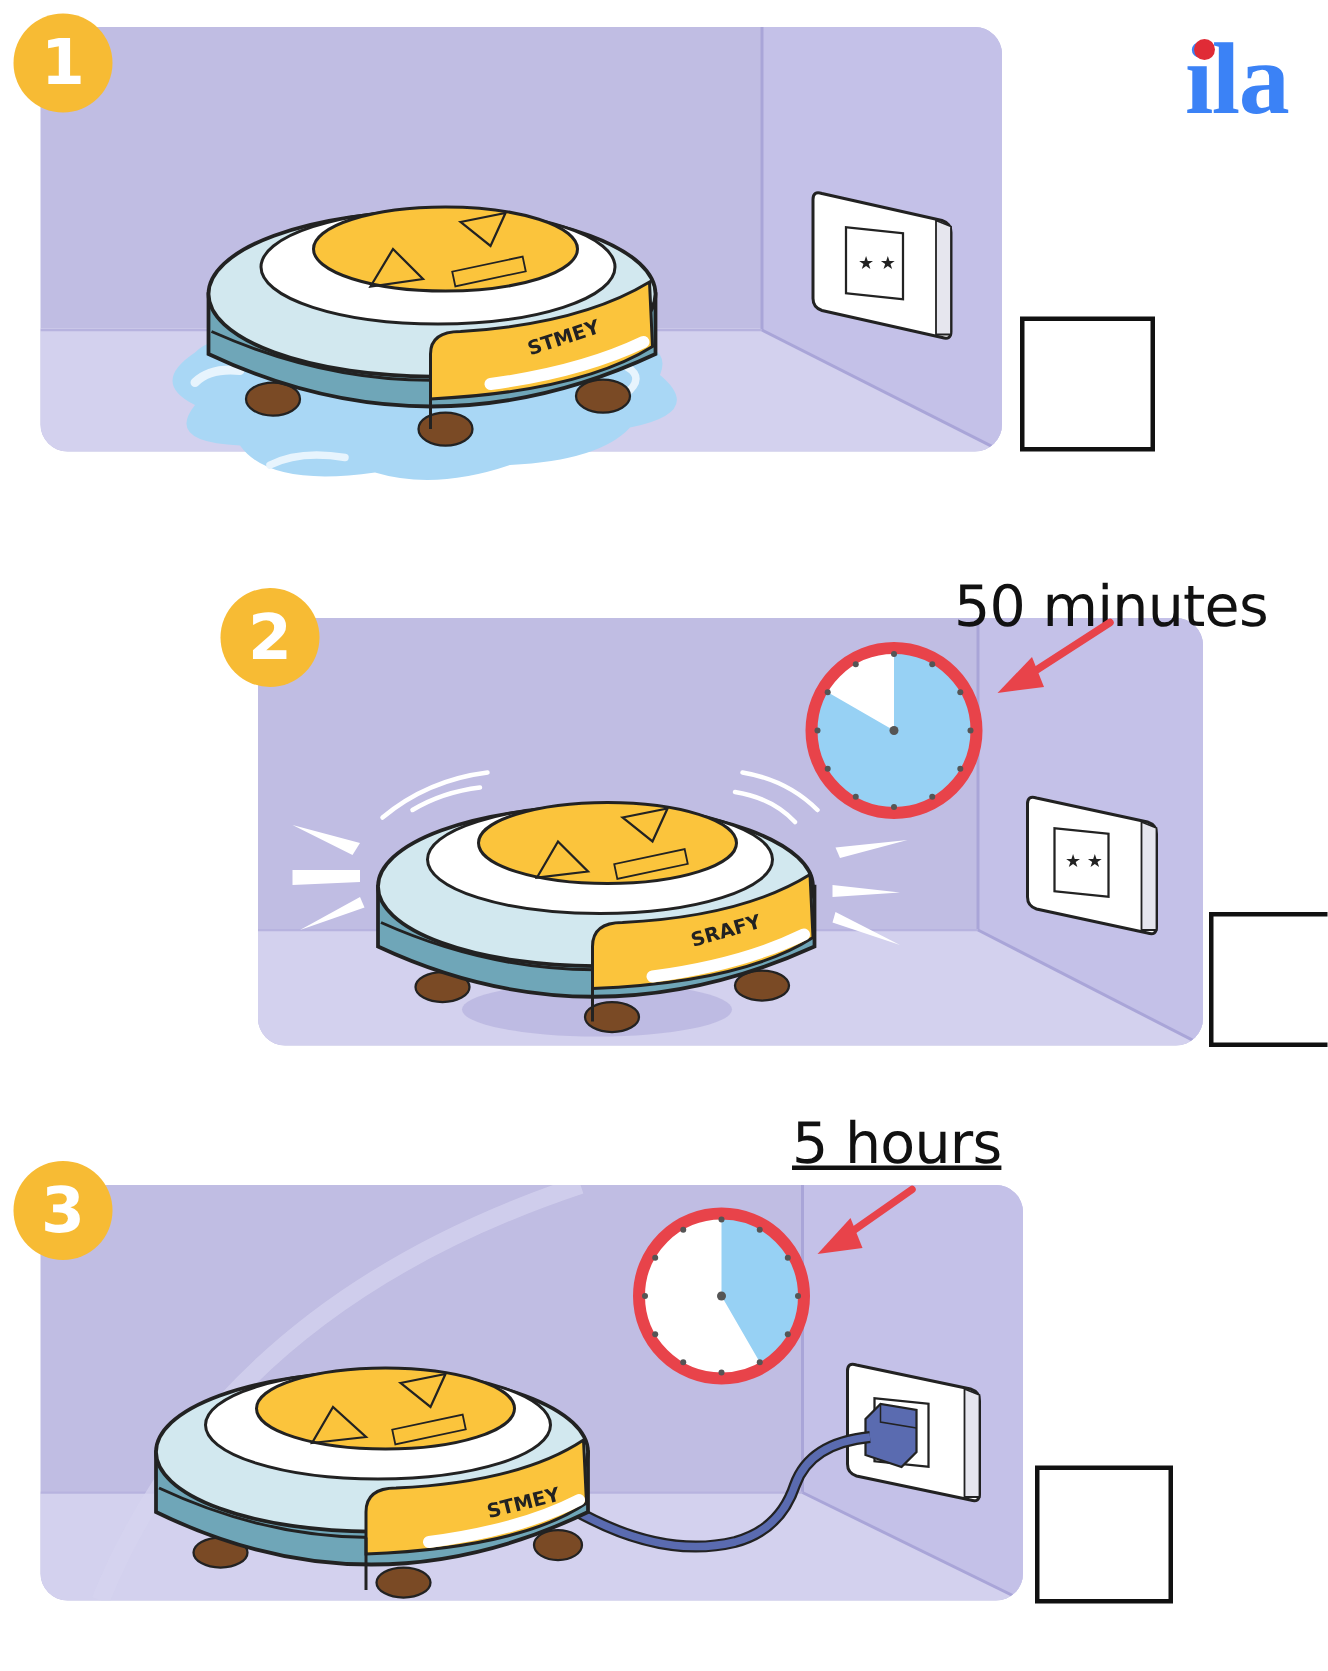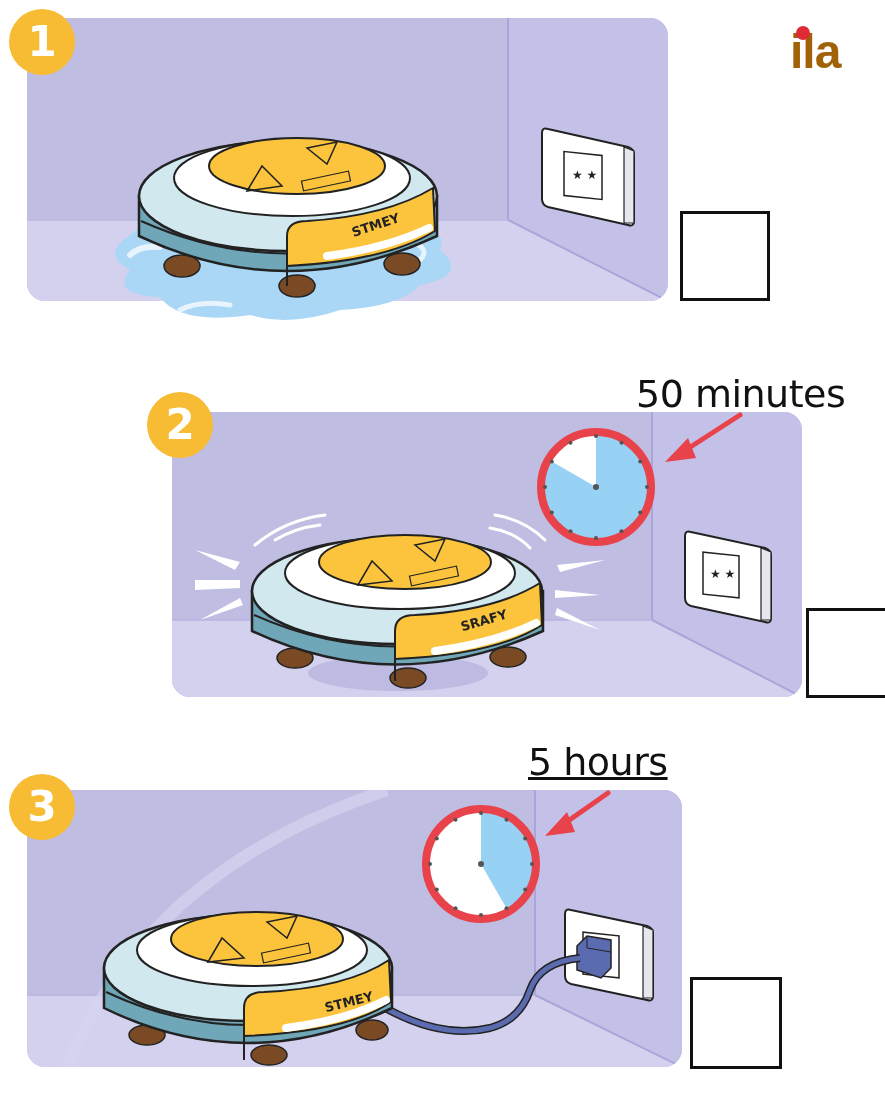--- a/index.html
+++ b/index.html
@@ -3,21 +3,21 @@
 <meta charset="utf-8">
 <style>
   html, body { margin:0; padding:0; background:#ffffff; }
   body { width:885px; height:1114px; position:relative; overflow:hidden; font-family:"DejaVu Sans", sans-serif; }
   .panel { position:absolute; border-radius:18px; overflow:hidden; background:#c0bde3; }
   .floor { position:absolute; left:0; right:0; bottom:0; background:#d3d1ee; }
   .badge { position:absolute; width:66px; height:66px; border-radius:50%; background:#f7bb34; color:#fff;
            font-family:"DejaVu Sans", sans-serif; font-weight:bold; font-size:42px; line-height:66px; text-align:center; z-index:5; }
   .checkbox { position:absolute; border:3px solid #111; background:#fff; box-sizing:border-box; }
   .label { position:absolute; font-family:"DejaVu Sans", sans-serif; font-size:38px; color:#111; white-space:nowrap; letter-spacing:-0.5px; }
-  .logo { position:absolute; left:790px; top:22px; font-family:Liberation Sans, sans-serif; font-weight:bold; font-size:48px; color:#a16207; letter-spacing:-1px; line-height:60px; }
+  .logo { position:absolute; left:790px; top:22px; font-family:Liberation Serif, serif; font-weight:bold; font-size:68px; color:#3b82f6; letter-spacing:-1px; line-height:60px; }
   .logo-dot { position:absolute; left:796px; top:26px; width:14px; height:14px; border-radius:50%; background:#e02b36; }
   svg { position:absolute; overflow:visible; }
 </style>
 </head>
 <body>
 
 <div class="logo">ila</div>
 <div class="logo-dot"></div>
 
 <div class="panel" style="left:27px; top:18px; width:641px; height:283px;">
@@ -68,21 +68,21 @@
   <div class="floor" style="height:77px;"></div>
   <svg width="630" height="285">
     <polygon points="480,0 630,0 630,285 480,208" fill="#c4c1e8"></polygon>
     <line x1="480" y1="0" x2="480" y2="208" stroke="#a9a5d8" stroke-width="2"></line>
     <line x1="0" y1="208" x2="480" y2="208" stroke="#b7b3df" stroke-width="1.5"></line>
     <line x1="480" y1="208" x2="630" y2="285" stroke="#a9a5d8" stroke-width="2"></line>
   </svg>
 </div>
 <div class="badge" style="left:147px; top:392px;">2</div>
 
-<div class="label" style="left:636px; top:372px;">50 minutes</div>
+<div class="label" style="left:636px; top:382px;">50 minutes</div>
 <svg style="left:660px; top:410px;" width="85" height="60">
   <line x1="80" y1="5" x2="18" y2="45" stroke="#e8434a" stroke-width="5" stroke-linecap="round"></line>
   <polygon points="5,52 28,28 36,48" fill="#e8434a"></polygon>
 </svg>
 
 <svg style="left:536px; top:427px;" width="120" height="120">
   <circle cx="60" cy="60" r="56" fill="#fff"></circle>
   <path d="M60,60 L60,7 A53,53 0 1,1 14.1,33.5 Z" fill="#97d1f4"></path>
   <circle cx="60" cy="60" r="55" fill="none" stroke="#e8434a" stroke-width="8"></circle>
   <g fill="#555">

